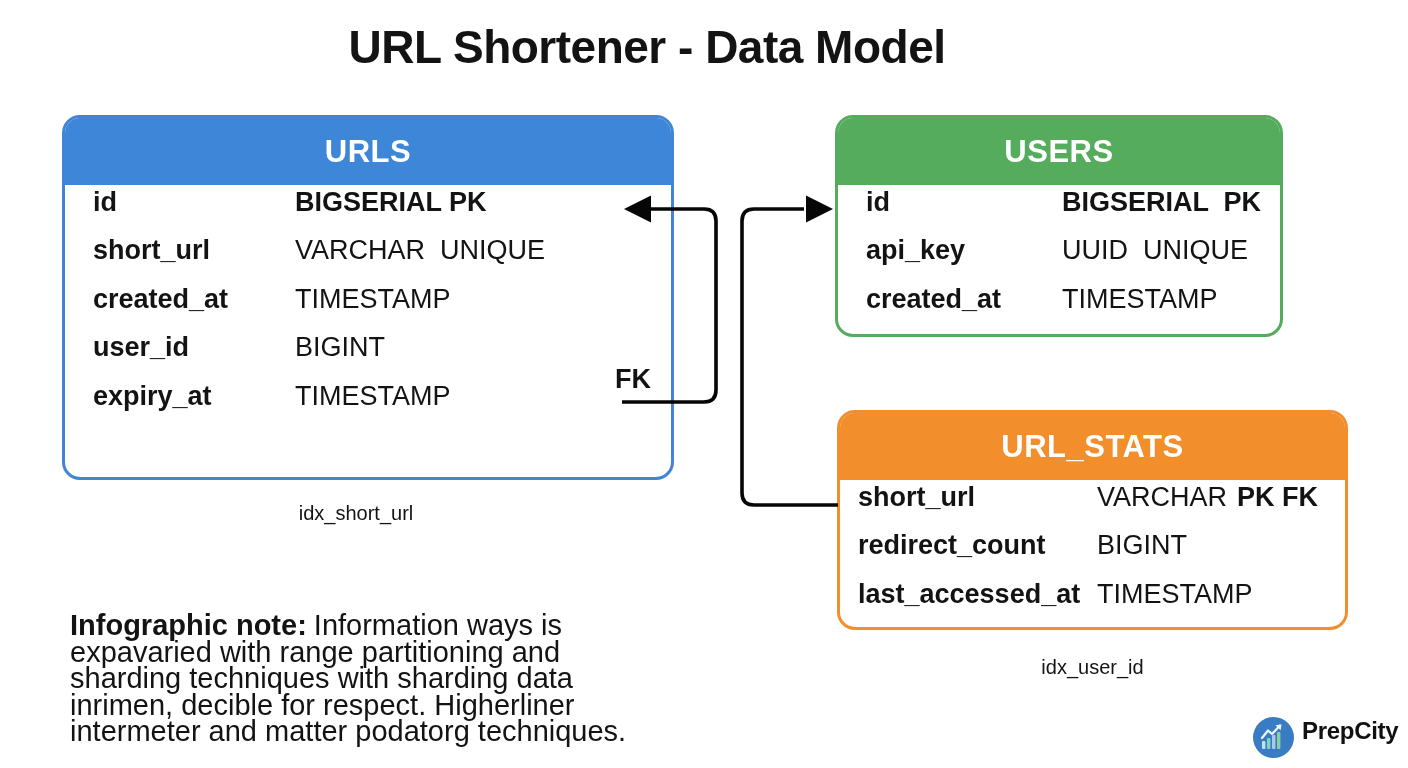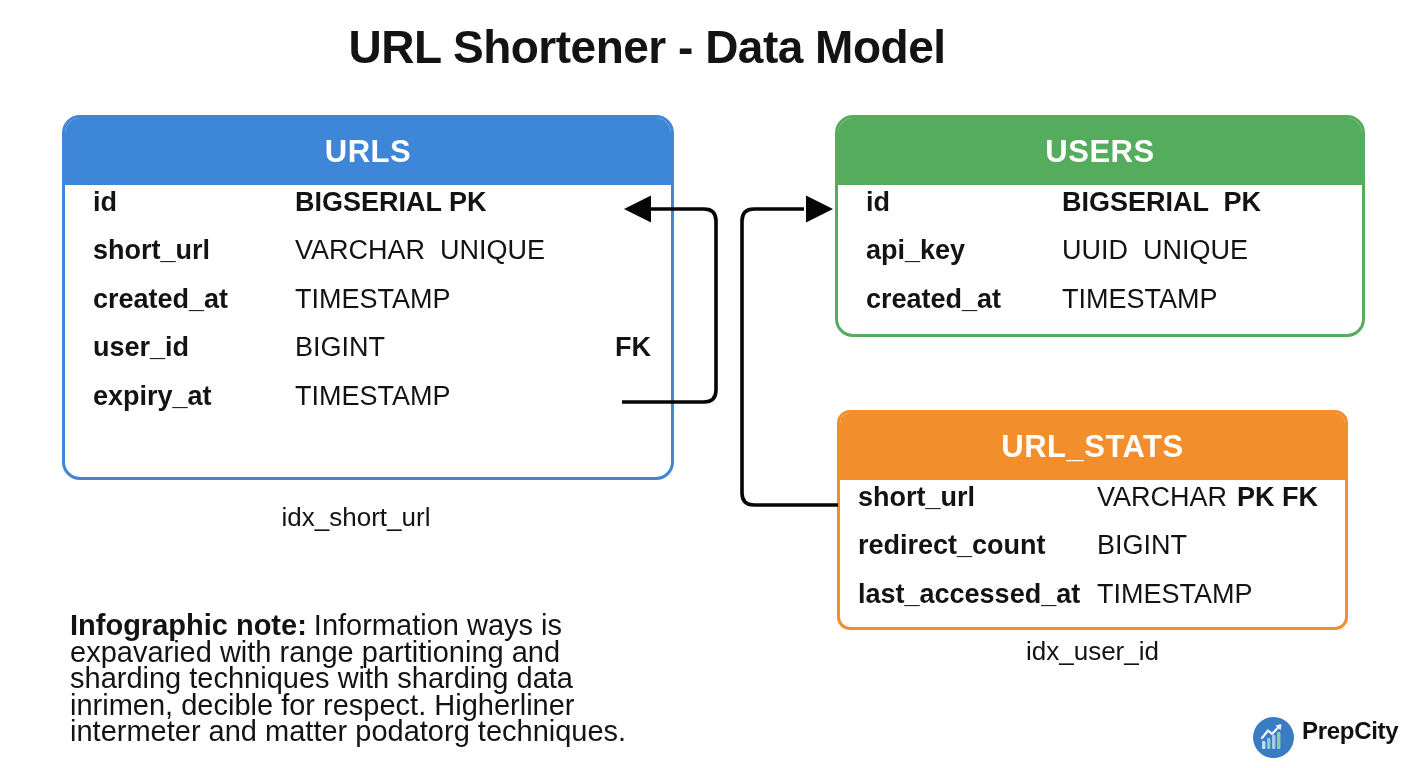--- a/index.html
+++ b/index.html
@@ -20,48 +20,48 @@
   }
 
   
   .etable {
     border-radius:18px; background:#ffffff;
     border:3px solid; overflow:hidden;
     box-sizing:border-box;
   }
   .etable.blue   { border-color:#4285d4; }
   .etable.green  { border-color:#55ac5d; }
-  .etable.orange { border-color:#f28e2b;border-radius:13px; }
+  .etable.orange { border-color:#f28e2b; }
   .ehead {
     height:67px; display:flex; align-items:center; justify-content:center;
     color:#ffffff; font-weight:700; font-size:31px; letter-spacing:0.5px;
   }
   .etable.blue   .ehead { background:#3e86d8; }
   .etable.green  .ehead { background:#55ac5d; }
   .etable.orange .ehead { background:#f28e2b; }
   .ebody { padding:2px 20px 0 28px; }
   .erow { display:flex; align-items:flex-start; height:48.4px; font-size:27px; }
   .erow .f { font-weight:700; flex:0 0 auto; }
   .erow .t { white-space:pre; }
   .erow .t.bold { font-weight:700; }
   .erow .ki { margin-left:10px; font-weight:700; white-space:pre; }
-  .erow .k  { margin-left:auto; font-weight:700; }
+  .erow .k  { margin-left:auto; font-weight:700;margin-top:32px; }
 
   #table-urls      { left:62px;  top:115px; width:612px; height:365px; }
   #table-urls .f      { width:202px; }
-  #table-users     { left:835px; top:115px; width:530px; height:222px; }
+  #table-users     { left:835px; top:115px; width:448px; height:222px; }
   #table-users .f     { width:196px; }
   #table-urlstats  { left:837px; top:410px; width:511px; height:220px; }
   #table-urlstats .ebody { padding-left:18px; }
   #table-urlstats .f  { width:239px; }
 
   
-  .index-label { font-size:26px; text-align:center; color:#131313; }
+  .index-label { font-size:20px; text-align:center; color:#131313; }
   #idx-urls     { left:76px;  top:502px; width:560px; }
-  #idx-urlstats { left:837px; top:636px; width:511px; }
+  #idx-urlstats { left:837px; top:656px; width:511px; }
 
   
   #connector-layer { left:0; top:0; width:1408px; height:768px; pointer-events:none; }
 
   
   .note {
     left:70px; top:612px; width:606px;
     font-size:29px; line-height:26.6px; color:#131313;
   }
   .note .note-label { font-weight:700; margin-right:7px; }

